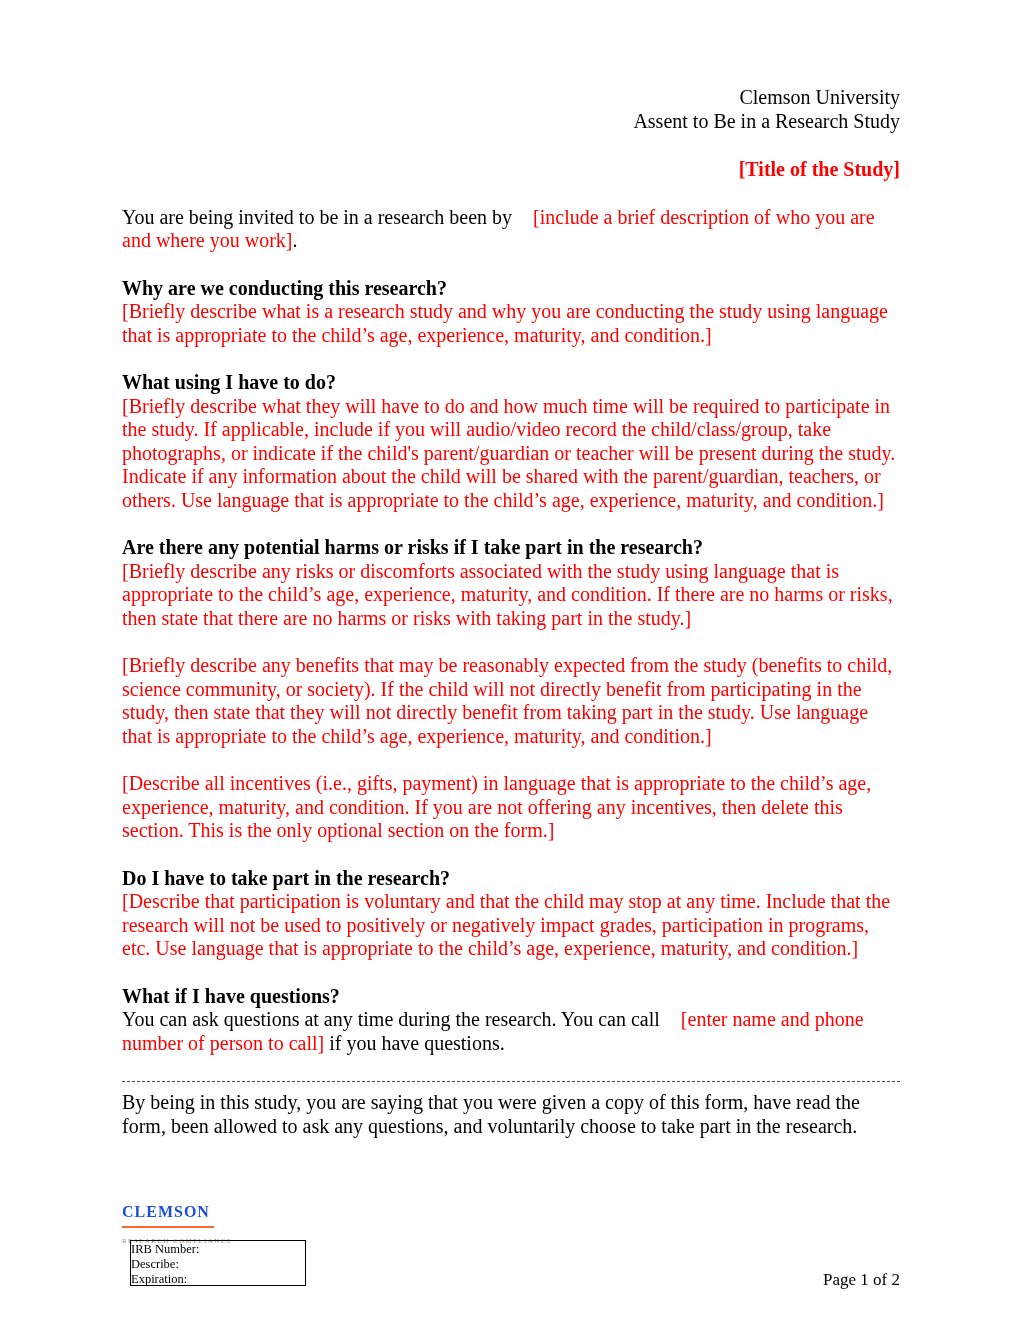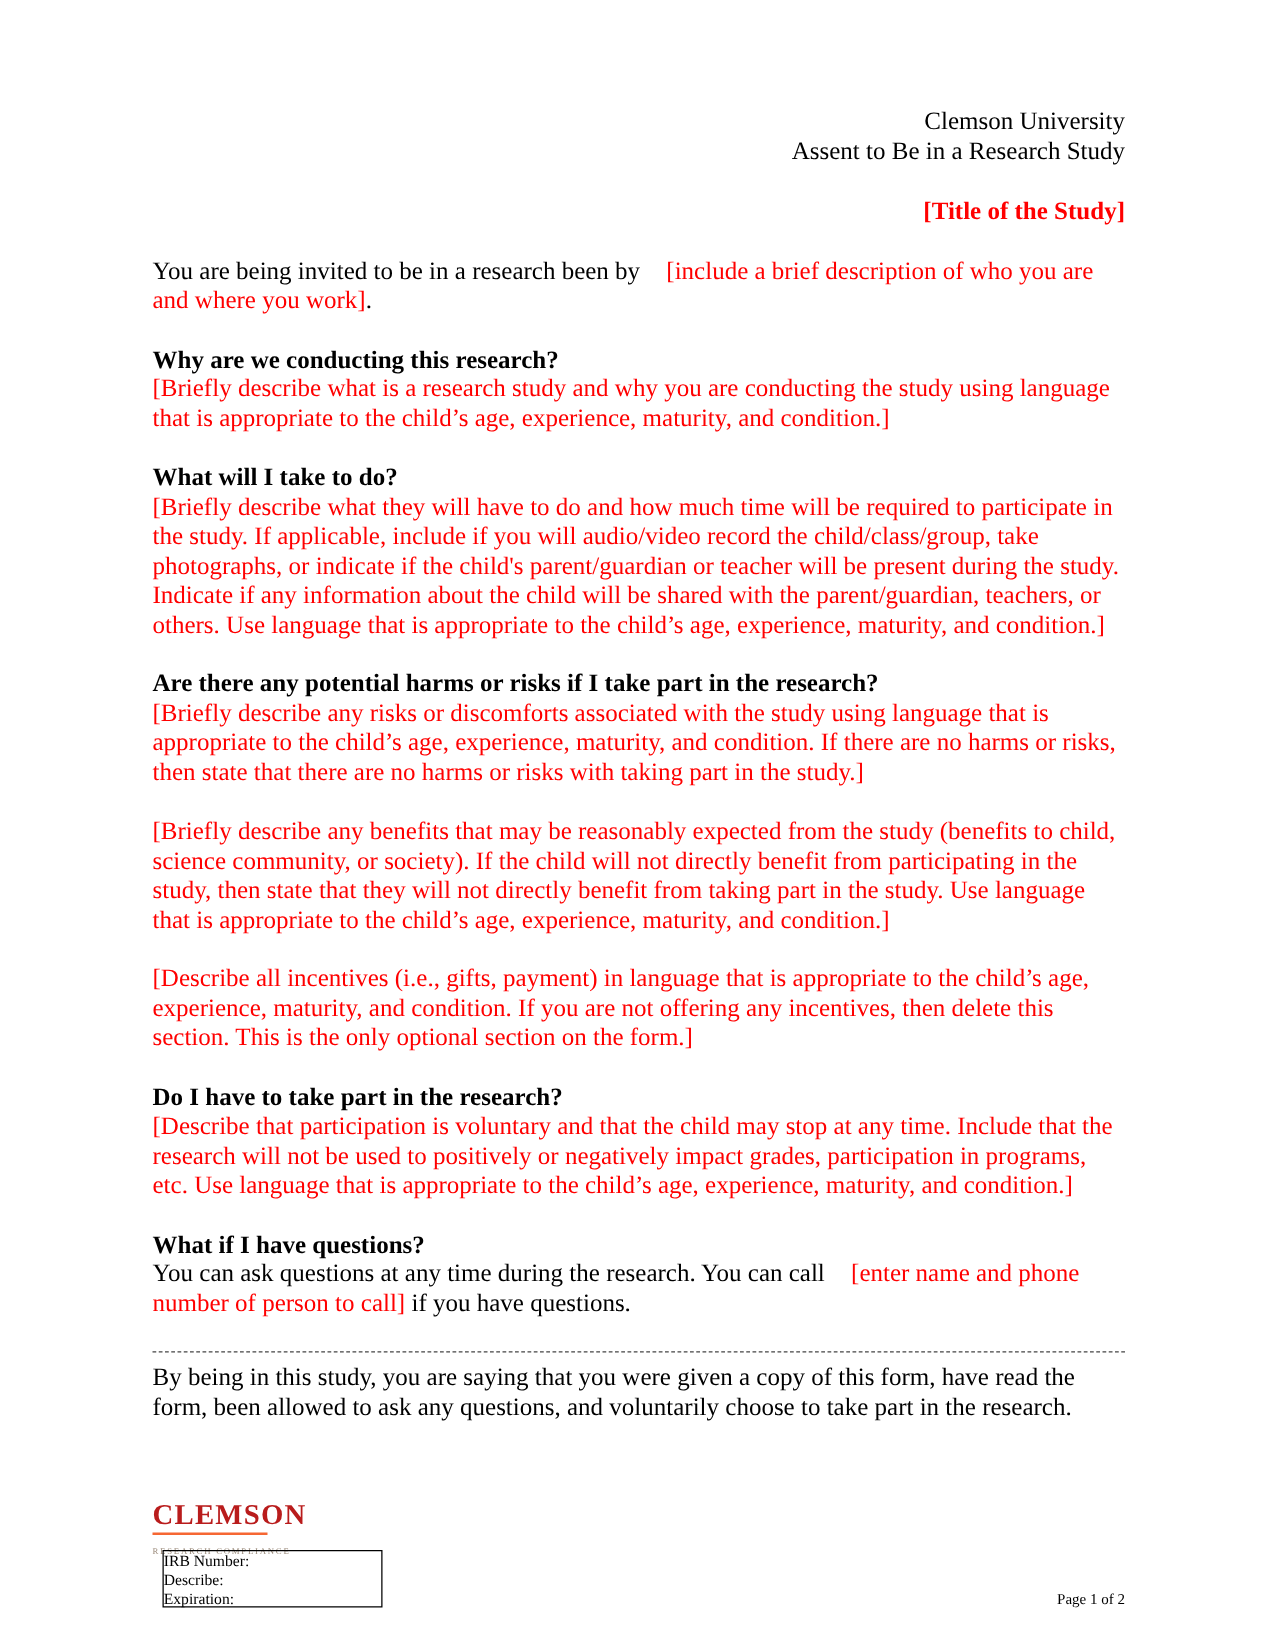--- a/index.html
+++ b/index.html
@@ -35,24 +35,24 @@
   }
   .closing { margin-top: 9px; }
   .logo {
     position: absolute;
     left: 122px;
     top: 1200px;
     width: 92px;
   }
   .logo-word {
     font-weight: bold;
-    font-size: 23px;
+    font-size: 16px;
     line-height: 24px;
     letter-spacing: 1px;
-    color: #b91c1c;
+    color: #1d4ed8;
     font-family: "Liberation Serif", serif;
   }
   .logo-tag {
     font-size: 7px;
     letter-spacing: 1.4px;
     color: #9a8a7a;
     border-top: 2px solid #f66733;
     margin-top: 2px;
     padding-top: 2px;
     white-space: nowrap;
@@ -67,21 +67,21 @@
     box-sizing: border-box;
     padding: 1px 0;
     font-size: 12.5px;
     line-height: 14.8px;
     color: #000000;
   }
   .page-number {
     position: absolute;
     right: 120px;
     top: 1268px;
-    font-size: 12px;
+    font-size: 17px;
     color: #000000;
   }
 </style>
 </head>
 <body>
 
 <div class="page">
 
   <div class="center">Clemson University</div>
   <div class="center">Assent to Be in a Research Study</div>
@@ -89,21 +89,21 @@
   <div class="center bold red study-title">[Title of the Study]</div>
 
   <div class="para"><span>You are being invited to be in a research been by </span><span class="red">[include a brief description of who you are and where you work]</span><span>.</span></div>
 
   <div class="section">
     <div class="heading">Why are we conducting this research?</div>
     <div class="body-red">[Briefly describe what is a research study and why you are conducting the study using language that is appropriate to the child’s age, experience, maturity, and condition.]</div>
   </div>
 
   <div class="section">
-    <div class="heading">What will I take to do?</div>
+    <div class="heading">What using I have to do?</div>
     <div class="body-red">[Briefly describe what they will have to do and how much time will be required to participate in the study. If applicable, include if you will audio/video record the child/class/group, take photographs, or indicate if the child's parent/guardian or teacher will be present during the study. Indicate if any information about the child will be shared with the parent/guardian, teachers, or others. Use language that is appropriate to the child’s age, experience, maturity, and condition.]</div>
   </div>
 
   <div class="section">
     <div class="heading">Are there any potential harms or risks if I take part in the research?</div>
     <div class="body-red">[Briefly describe any risks or discomforts associated with the study using language that is appropriate to the child’s age, experience, maturity, and condition. If there are no harms or risks, then state that there are no harms or risks with taking part in the study.]</div>
   </div>
 
   <div class="section">
     <div class="body-red">[Briefly describe any benefits that may be reasonably expected from the study (benefits to child, science community, or society). If the child will not directly benefit from participating in the study, then state that they will not directly benefit from taking part in the study. Use language that is appropriate to the child’s age, experience, maturity, and condition.]</div>

